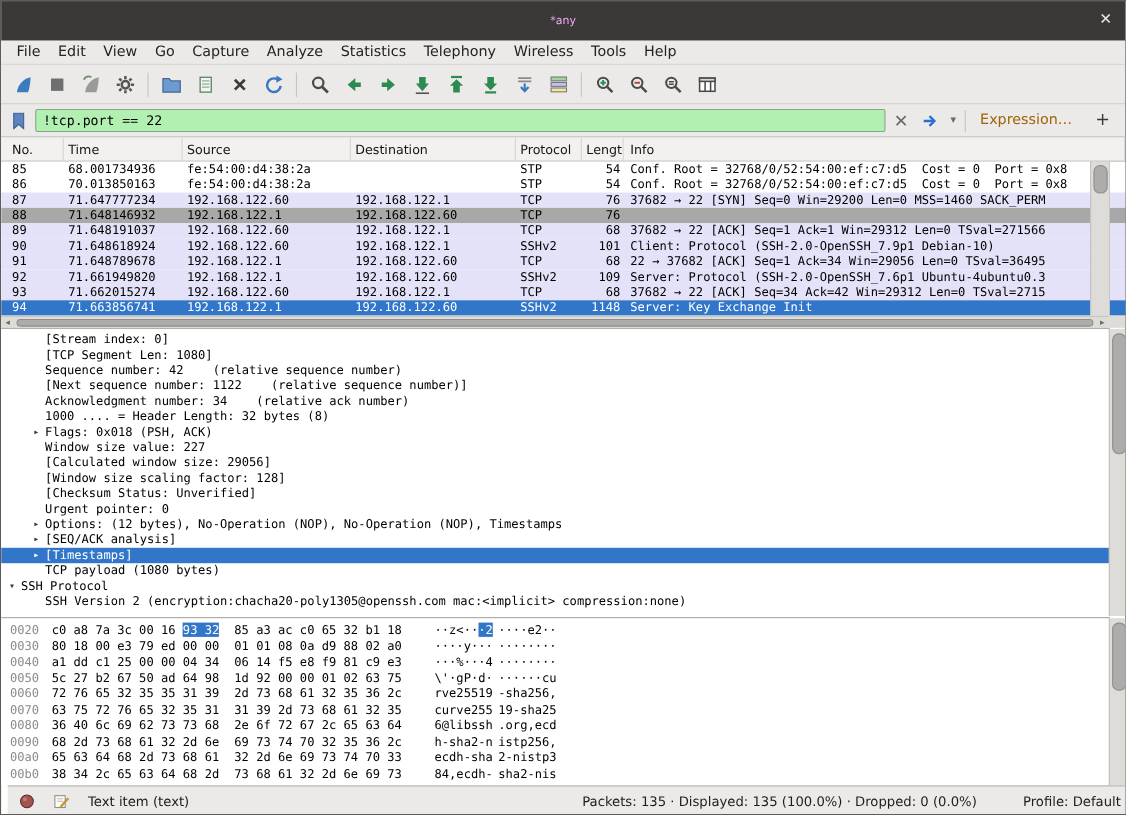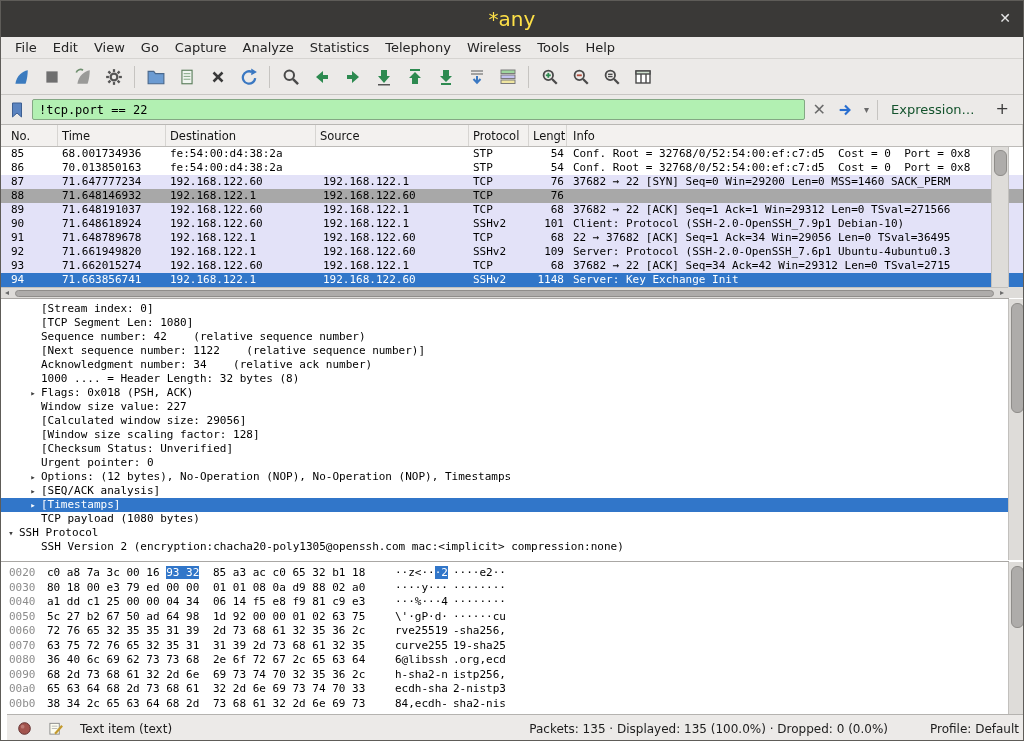--- a/index.html
+++ b/index.html
@@ -2,38 +2,38 @@
 <html><head>
 <meta charset="utf-8">
 <style>
   *{margin:0;padding:0;box-sizing:border-box}
   html,body{background:#9a9894}
   #app{position:relative;width:1024px;height:741px;background:#fff;overflow:hidden;
        font-family:"DejaVu Sans",sans-serif;border:1px solid #5e5c58}
   
   #titlebar{position:absolute;left:0;top:0;width:100%;height:36px;background:#3a3937;
             display:flex;align-items:center;justify-content:center}
-  #titlebar .title{color:#fde047;font-size:20px}
+  #titlebar .title{color:#f0abfc;font-size:10px}
   #close-btn{position:absolute;right:12px;top:10px;color:#e6e6e6;font-size:14px;line-height:14px;cursor:default}
   
   #menubar{position:absolute;top:36px;left:0;width:100%;height:22px;background:#eceae8;
            border-bottom:1px solid #d6d4d1;display:flex;align-items:center;padding-left:6px}
   .menu-item{font-size:13px;color:#242424;padding:2px 8px;white-space:nowrap}
   
   #toolbar{position:absolute;top:58px;left:0;width:100%;height:36px;background:#eceae8;
            border-bottom:1px solid #c9c7c4;display:flex;align-items:center;padding-left:4px}
   .tbtn{width:31px;height:28px;display:flex;align-items:center;justify-content:center;border-radius:3px}
   .tsep{width:1px;height:22px;background:#c6c4c1;margin:0 5px}
   
   #filterbar{position:absolute;top:94px;left:0;width:100%;height:30px;background:#eceae8;
              border-bottom:1px solid #b9b7b4;display:flex;align-items:center;padding:0 6px;gap:5px}
   #filter-input{flex:1;height:21px;background:#b2f0b2;border:1px solid #84a884;border-radius:2px;
                 font-family:"DejaVu Sans Mono",monospace;font-size:12px;color:#000;padding:0 6px;outline:none}
   .fbtn{display:flex;align-items:center;justify-content:center;height:22px;padding:0 3px;color:#6a6a6a}
-  #expression-label{font-size:13px;color:#14532d;padding:0 8px;white-space:nowrap}
+  #expression-label{font-size:13px;color:#a16207;padding:0 8px;white-space:nowrap}
   #add-filter-btn{font-size:16px;color:#3a3a3a;padding:0 8px 2px 8px}
   .fsep{width:1px;height:20px;background:#c6c4c1}
   
   #pl-header{position:absolute;top:124px;left:0;width:100%;height:22px;background:#f3f1ef;
              border-bottom:1px solid #bdbbb8;display:flex;font-size:11.5px;color:#141414}
   .hcell{border-right:1px solid #d7d5d2;display:flex;align-items:center;padding-left:4px;
          white-space:nowrap;overflow:hidden}
   #pl-rows{position:absolute;top:146px;left:0;width:990px;height:140px;overflow:hidden;background:#fff;
            font-family:"DejaVu Sans Mono",monospace;font-size:11px}
   .prow{display:flex;height:14px;line-height:14px;white-space:pre;color:#000}
@@ -286,22 +286,22 @@
       </span>
     <span class="fbtn" style="font-size:10px">▾</span>
     <span class="fsep"></span>
     <span id="expression-label">Expression…</span>
     <span id="add-filter-btn">+</span>
   </div>
 
   <div id="pl-header">
       <span class="hcell c-no">No.</span>
       <span class="hcell c-time">Time</span>
+      <span class="hcell c-src">Source</span>
       <span class="hcell c-dst">Destination</span>
-      <span class="hcell c-src">Source</span>
       <span class="hcell c-proto">Protocol</span>
       <span class="hcell c-len">Length</span>
       <span class="hcell c-info">Info</span>
     </div>
 
   <div id="pl-rows">
       <div class="prow v-default"><span class="pcell c-no">85</span><span class="pcell c-time">68.001734936</span><span class="pcell c-src">fe:54:00:d4:38:2a</span><span class="pcell c-dst"></span><span class="pcell c-proto">STP</span><span class="pcell c-len">54</span><span class="pcell c-info">Conf. Root = 32768/0/52:54:00:ef:c7:d5  Cost = 0  Port = 0x8</span></div>
       <div class="prow v-default"><span class="pcell c-no">86</span><span class="pcell c-time">70.013850163</span><span class="pcell c-src">fe:54:00:d4:38:2a</span><span class="pcell c-dst"></span><span class="pcell c-proto">STP</span><span class="pcell c-len">54</span><span class="pcell c-info">Conf. Root = 32768/0/52:54:00:ef:c7:d5  Cost = 0  Port = 0x8</span></div>
       <div class="prow v-tcp"><span class="pcell c-no">87</span><span class="pcell c-time">71.647777234</span><span class="pcell c-src">192.168.122.60</span><span class="pcell c-dst">192.168.122.1</span><span class="pcell c-proto">TCP</span><span class="pcell c-len">76</span><span class="pcell c-info">37682 → 22 [SYN] Seq=0 Win=29200 Len=0 MSS=1460 SACK_PERM</span></div>
       <div class="prow v-gray"><span class="pcell c-no">88</span><span class="pcell c-time">71.648146932</span><span class="pcell c-src">192.168.122.1</span><span class="pcell c-dst">192.168.122.60</span><span class="pcell c-proto">TCP</span><span class="pcell c-len">76</span></div>

